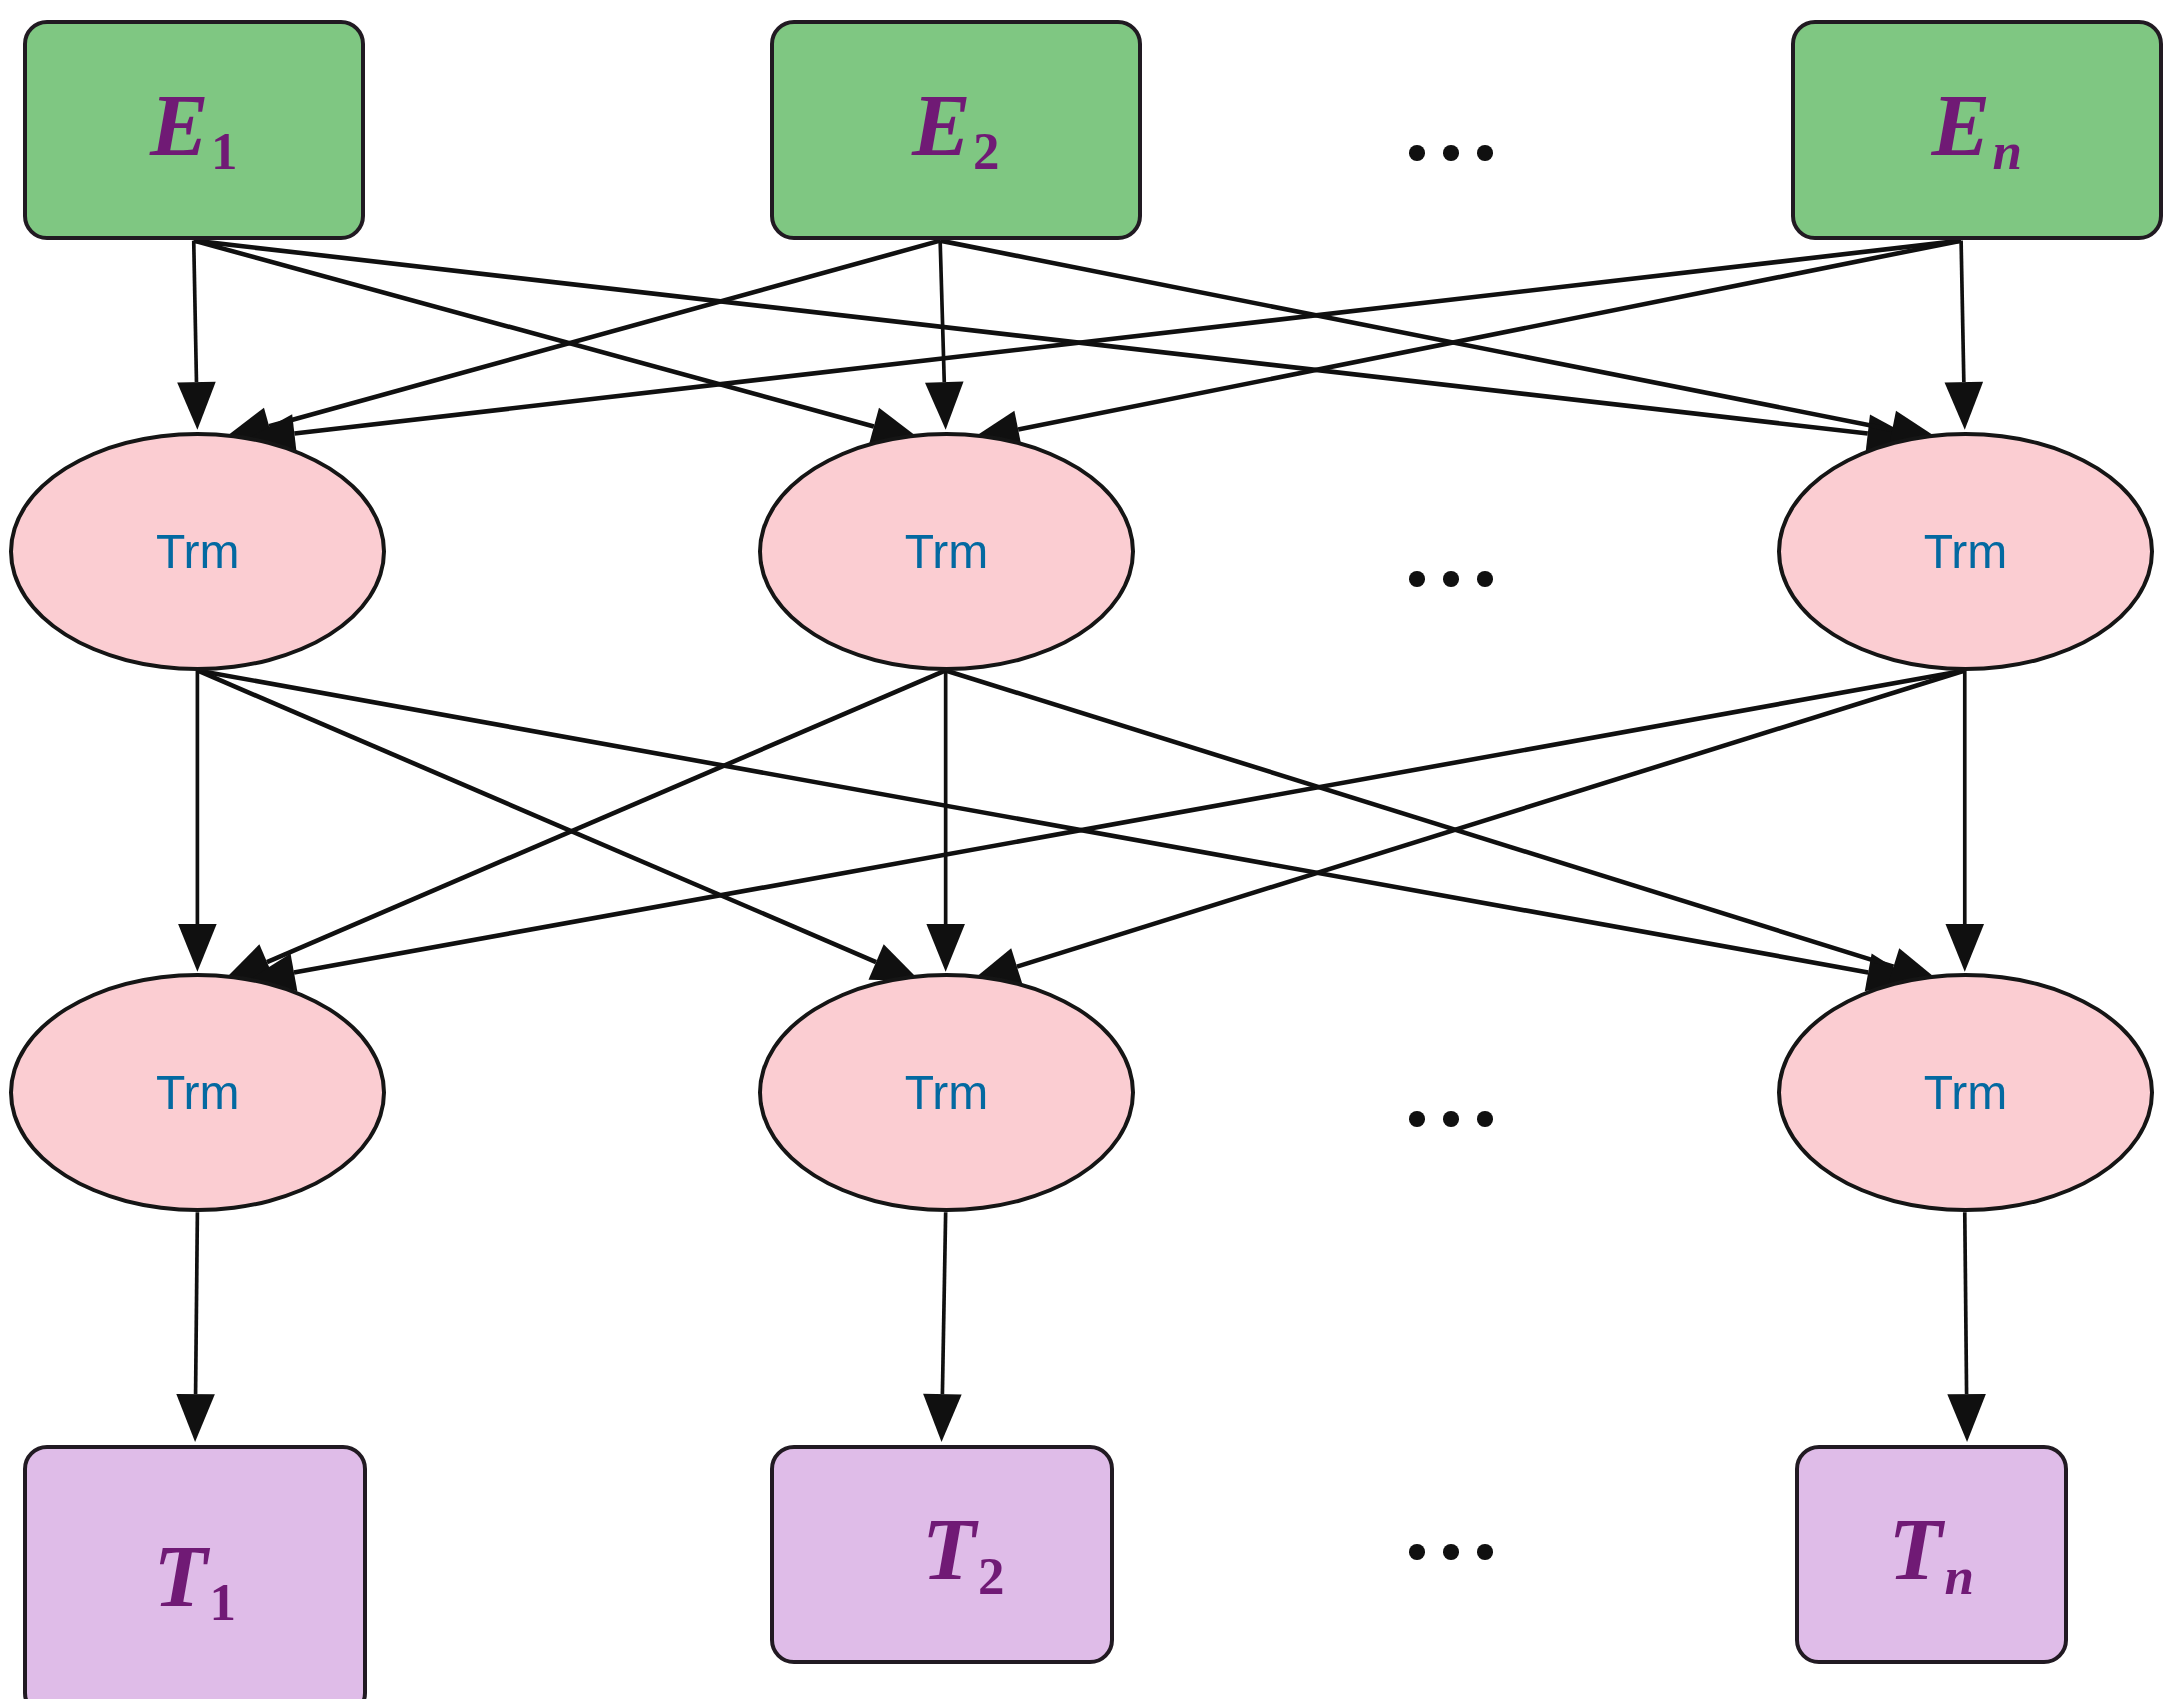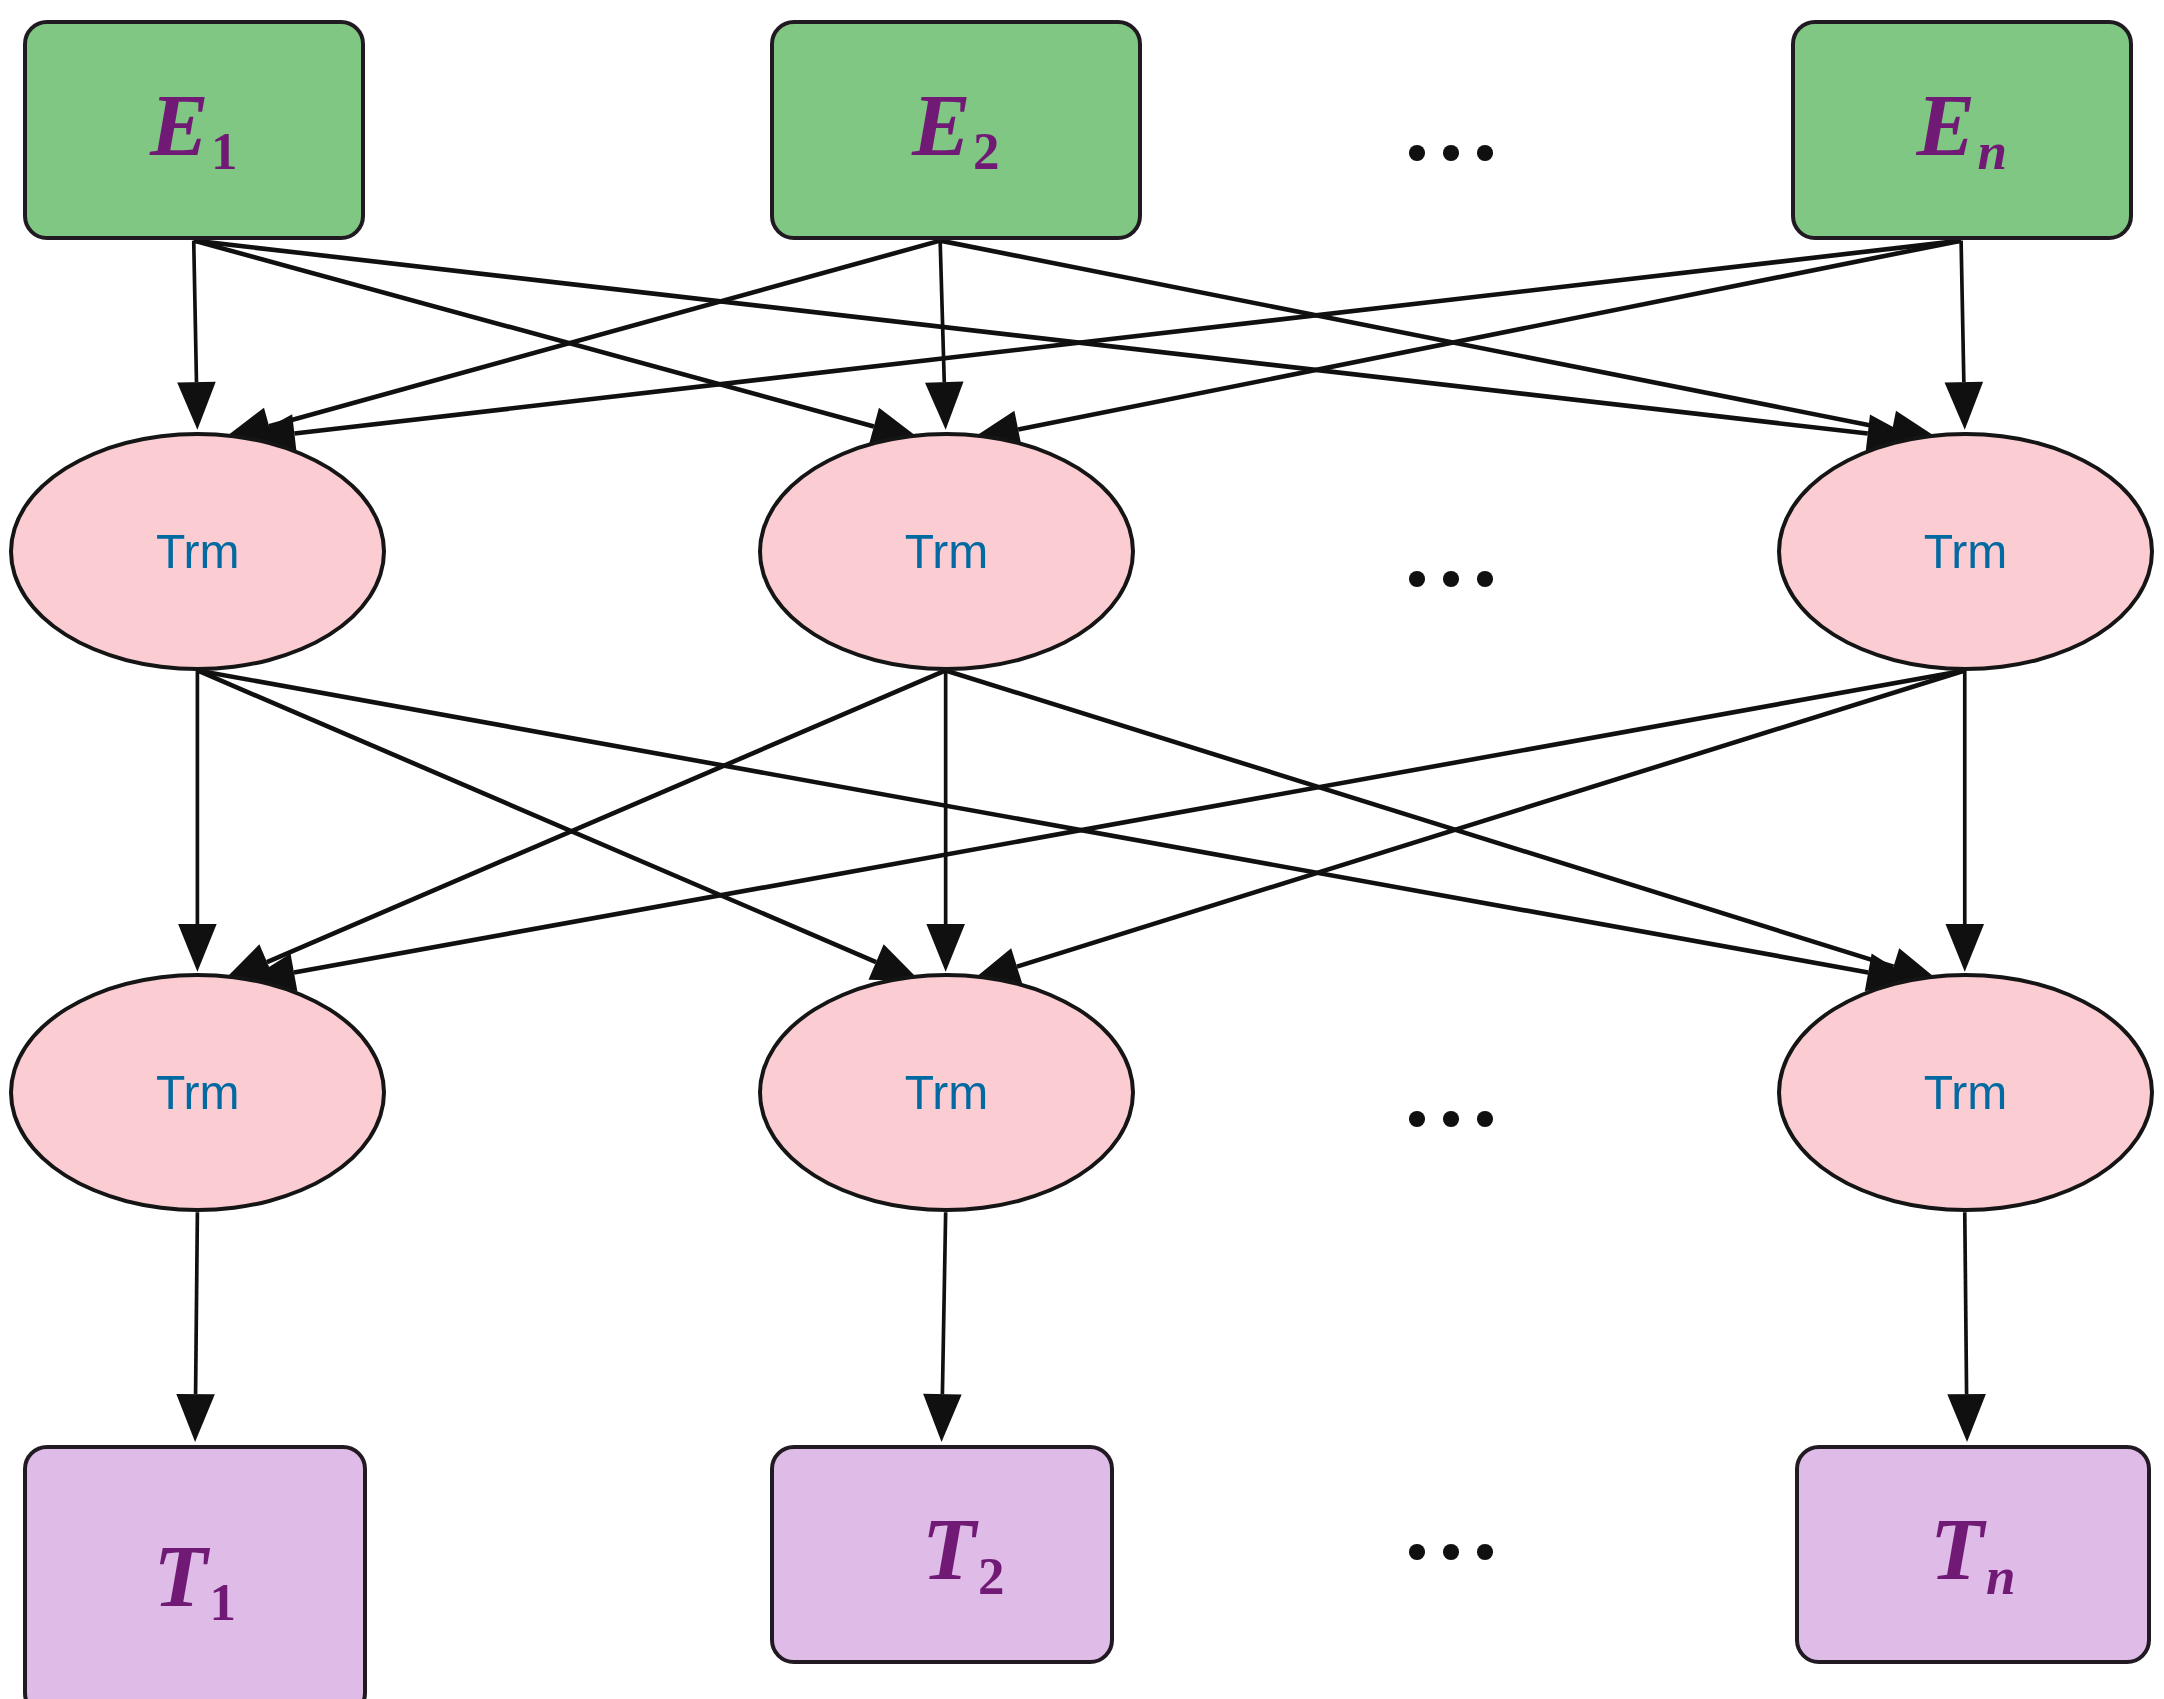--- a/index.html
+++ b/index.html
@@ -147,21 +147,21 @@
       <polygon points="2142.5,1570 2120.981075919307,1518.2125893058037 2162.9789760767935,1517.7926103042287" fill="#101010"></polygon>
     </svg>
 
   <div id="node-layer">
       <div class="node box-node embedding" style="left: 23px; top: 20px; width: 342px; height: 220px;">
         <span class="math-label"><span>E</span><span class="sub roman">1</span></span>
       </div>
       <div class="node box-node embedding" style="left: 770px; top: 20px; width: 372px; height: 220px;">
         <span class="math-label"><span>E</span><span class="sub roman">2</span></span>
       </div>
-      <div class="node box-node embedding" style="left: 1791px; top: 20px; width: 342px; height: 220px; align-items: center;">
+      <div class="node box-node embedding" style="left: 1791px; top: 20px; width: 372px; height: 220px; align-items: center;">
         <span class="math-label"><span>E</span><span class="sub">n</span></span>
       </div>
       <div class="ellipsis-node" style="left: 1409px; top: 145px;">
         <span class="dot"></span>
         <span class="dot"></span>
         <span class="dot"></span>
         <span class="dot-text">…</span>
       </div>
       <div class="node ellipse-node" style="left: 9.2px; top: 432px; width: 377px; height: 239px;">
         <span class="trm-label">Trm</span>
@@ -192,21 +192,21 @@
         <span class="dot"></span>
         <span class="dot"></span>
         <span class="dot-text">…</span>
       </div>
       <div class="node box-node token-output" style="left: 23px; top: 1445px; width: 344px; height: 272px;">
         <span class="math-label"><span>T</span><span class="sub roman">1</span></span>
       </div>
       <div class="node box-node token-output" style="left: 770px; top: 1445px; width: 344px; height: 219px; padding-left: 43px;">
         <span class="math-label"><span>T</span><span class="sub roman">2</span></span>
       </div>
-      <div class="node box-node token-output" style="left: 1795px; top: 1445px; width: 356px; height: 219px;">
+      <div class="node box-node token-output" style="left: 1795px; top: 1445px; width: 273px; height: 219px;">
         <span class="math-label"><span>T</span><span class="sub">n</span></span>
       </div>
       <div class="ellipsis-node" style="left: 1409px; top: 1544px;">
         <span class="dot"></span>
         <span class="dot"></span>
         <span class="dot"></span>
         <span class="dot-text">…</span>
       </div>
     </div>
 

